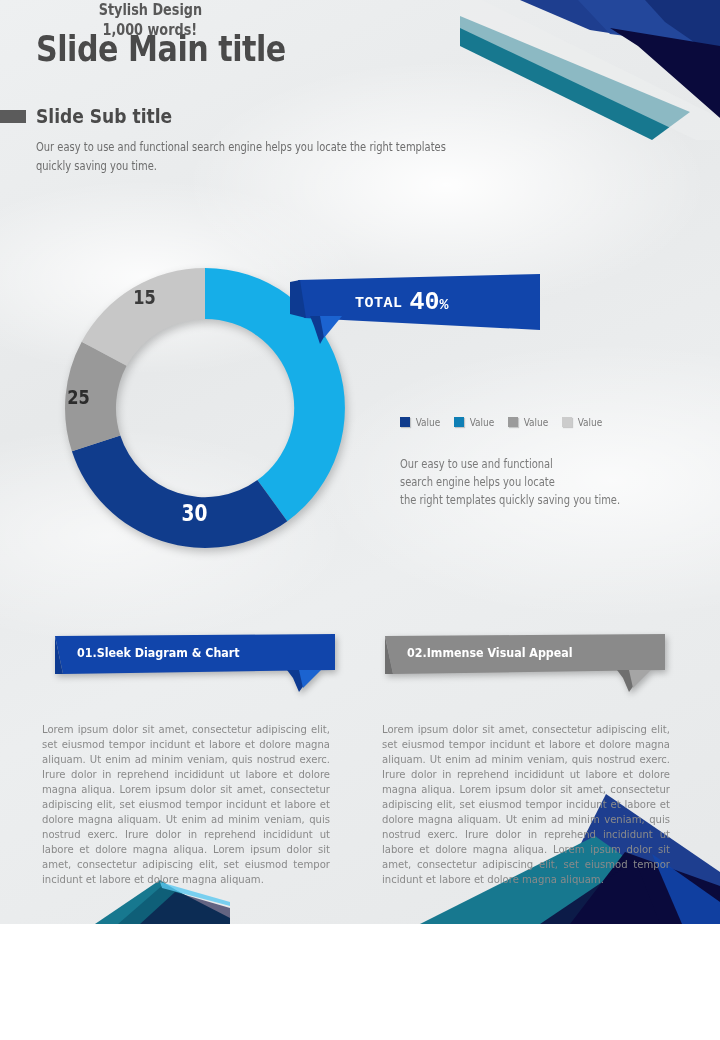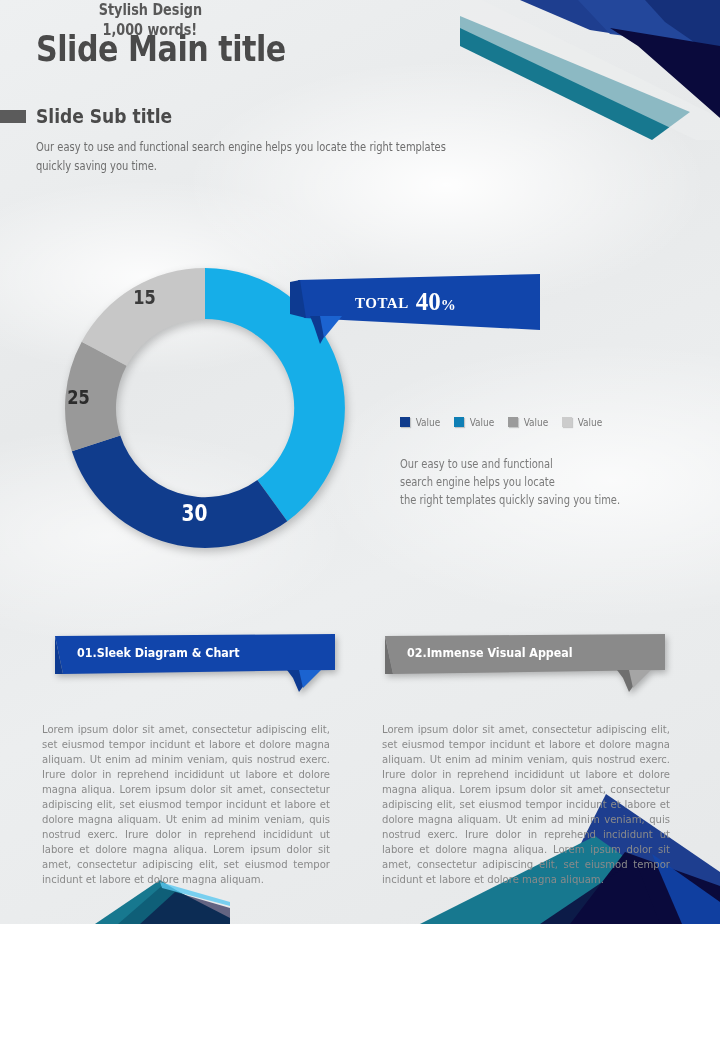--- a/index.html
+++ b/index.html
@@ -68,21 +68,21 @@
   }
   .lab-15{left:132px;top:285px;font-size:20px;color:#3b3b3b;}
   .lab-25{left:66px;top:385px;font-size:20px;color:#2c2c2c;}
   .lab-30{left:180px;top:500px;font-size:23px;color:#ffffff;}
 
   
   .total-banner{position:absolute;left:290px;top:270px;width:250px;height:75px;}
   .total-banner svg{display:block;}
   .total-text{
     position:absolute;left:355px;top:288px;color:#fff;white-space:nowrap;
-    font-family:Liberation Serif, serif;
+    font-family:Liberation Mono, monospace;
   }
   .total-text .t-lab{font-size:15px;font-weight:bold;letter-spacing:.5px;vertical-align:2px;}
   .total-text .t-num{font-size:25px;font-weight:bold;margin-left:7px;}
   .total-text .t-pct{font-size:15px;font-weight:bold;}
 
   
   .legend{position:absolute;left:400px;top:416px;display:flex;align-items:center;gap:5px;}
   .legend-item{display:flex;align-items:center;gap:5px;margin-right:8px;}
   .legend-sw{width:10px;height:10px;display:inline-block;box-shadow:1px 1px 1px rgba(0,0,0,.18);}
   .legend-lab{

